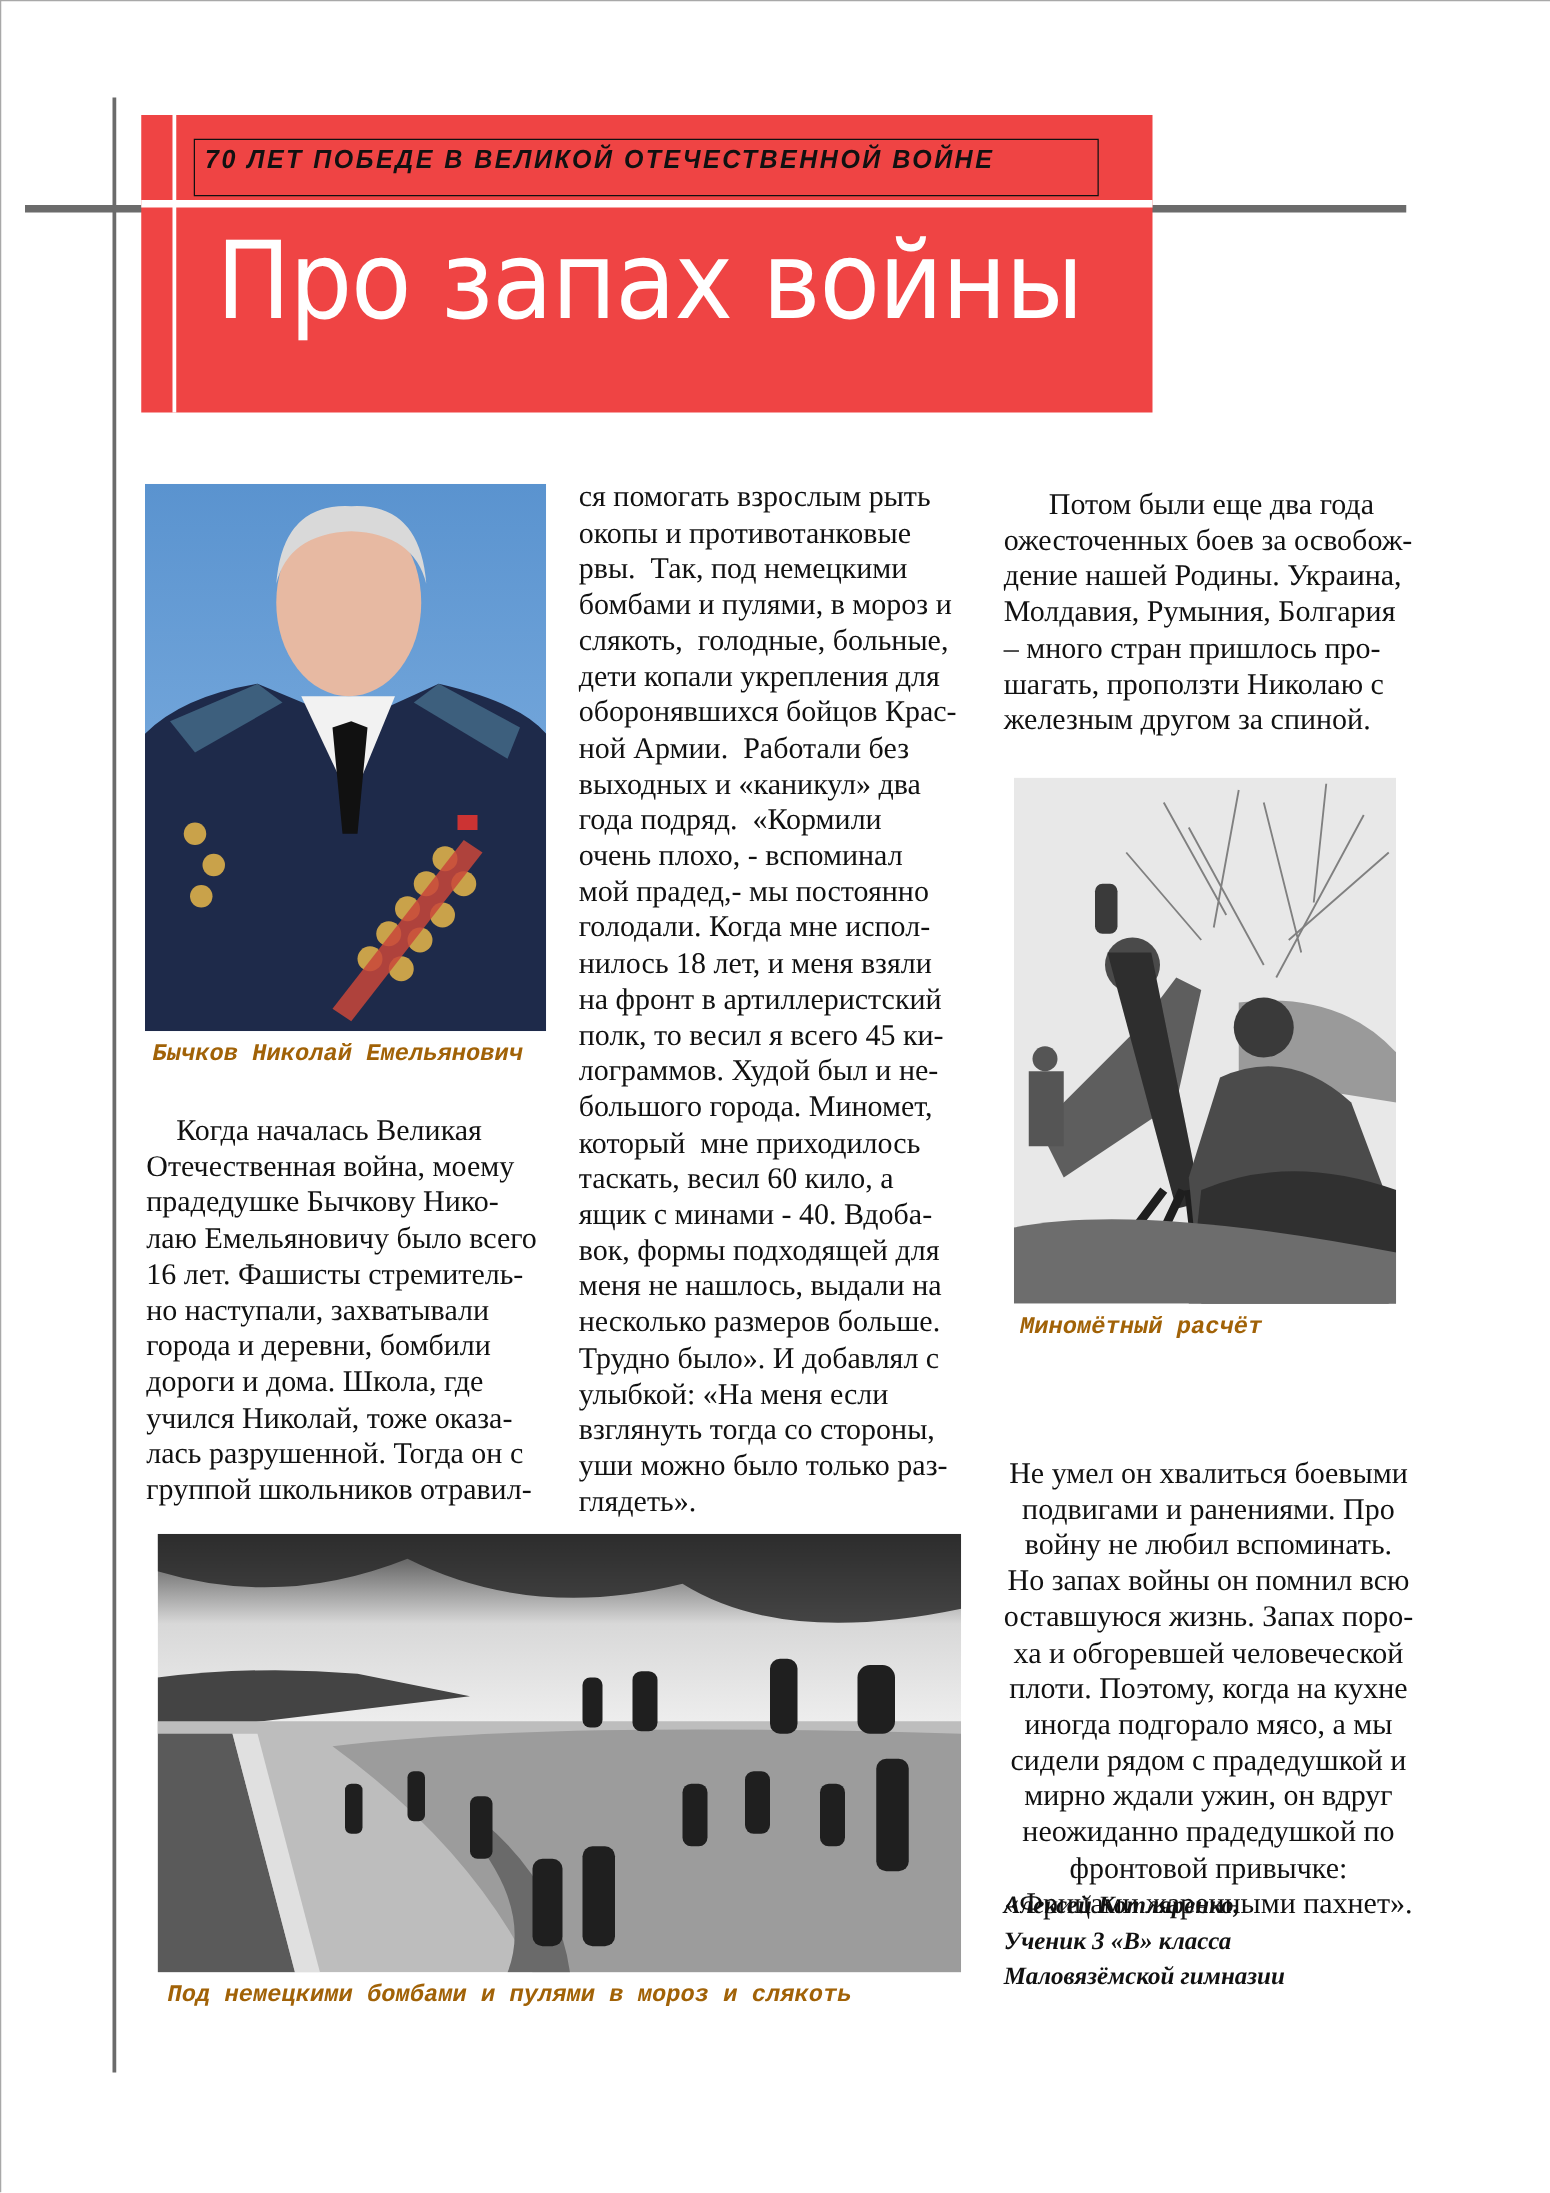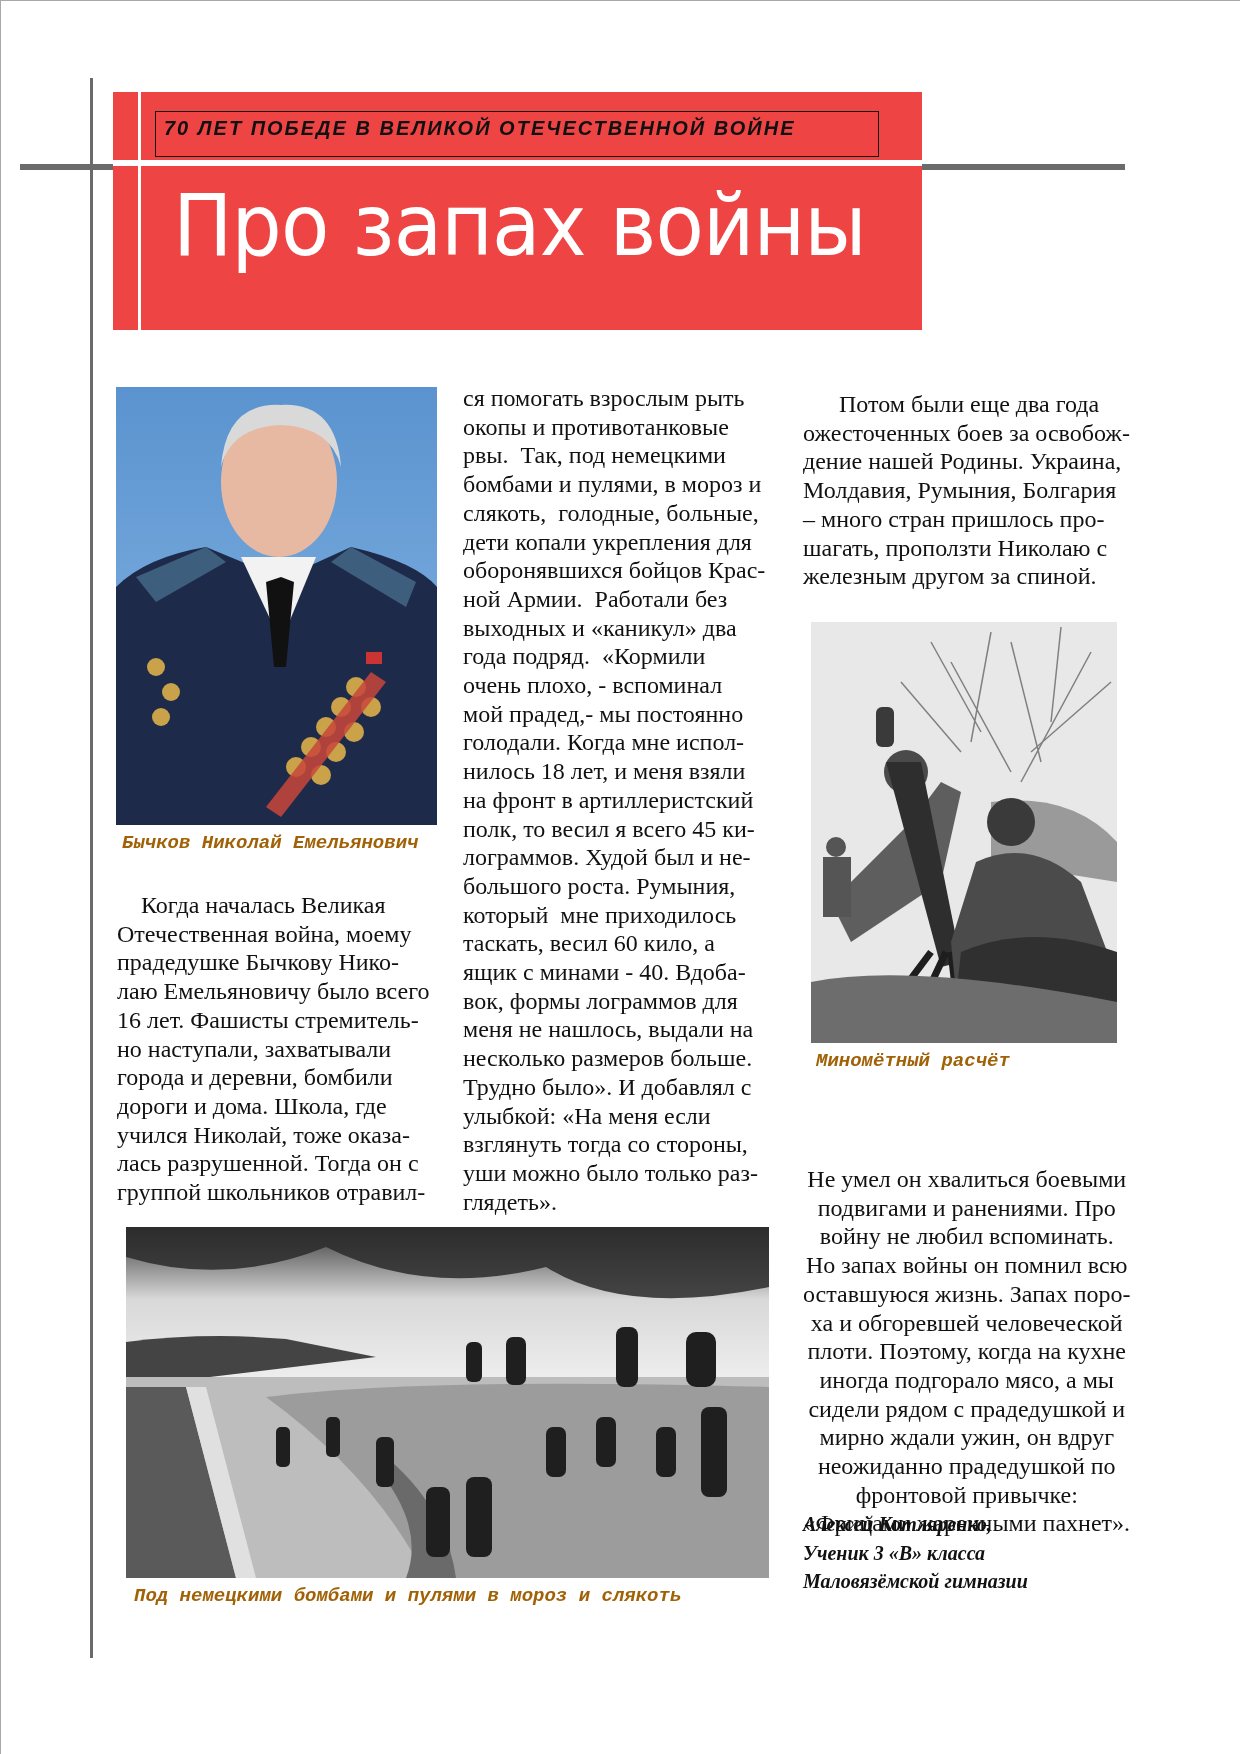--- a/index.html
+++ b/index.html
@@ -143,25 +143,25 @@
   <p style="white-space:pre">ной Армии.  Работали без</p>
   <p>выходных и «каникул» два</p>
   <p style="white-space:pre">года подряд.  «Кормили</p>
   <p>очень плохо, - вспоминал</p>
   <p>мой прадед,- мы постоянно</p>
   <p>голодали. Когда мне испол-</p>
   <p>нилось 18 лет, и меня взяли</p>
   <p>на фронт в артиллеристский</p>
   <p>полк, то весил я всего 45 ки-</p>
   <p>лограммов. Худой был и не-</p>
-  <p>большого роста. Румыния,</p>
+  <p>большого города. Миномет,</p>
   <p style="white-space:pre">который  мне приходилось</p>
   <p>таскать, весил 60 кило, а</p>
   <p>ящик с минами - 40. Вдоба-</p>
-  <p>вок, формы лограммов для</p>
+  <p>вок, формы подходящей для</p>
   <p>меня не нашлось, выдали на</p>
   <p>несколько размеров больше.</p>
   <p>Трудно было». И добавлял с</p>
   <p>улыбкой: «На меня если</p>
   <p>взглянуть тогда со стороны,</p>
   <p>уши можно было только раз-</p>
   <p>глядеть».</p>
 </div>
 
 <div class="col col-3a">

